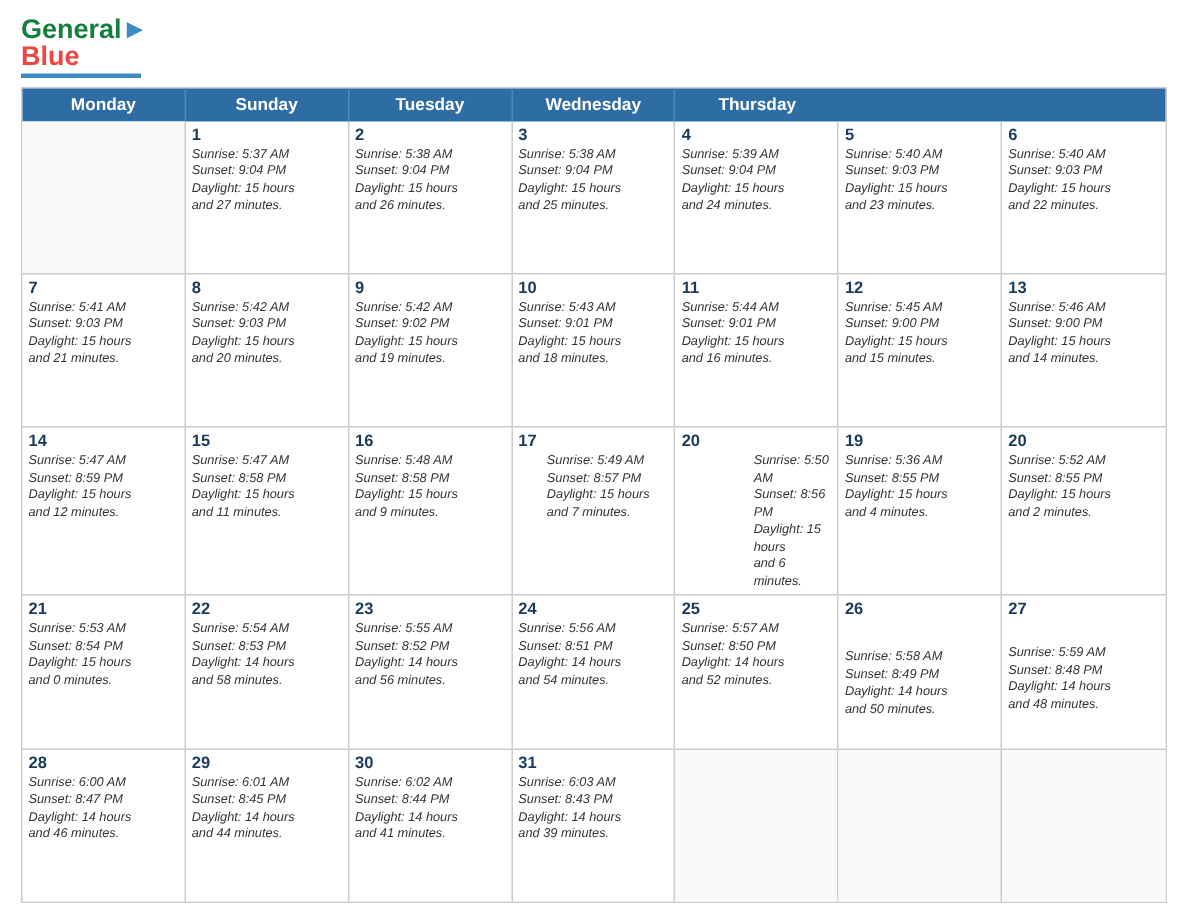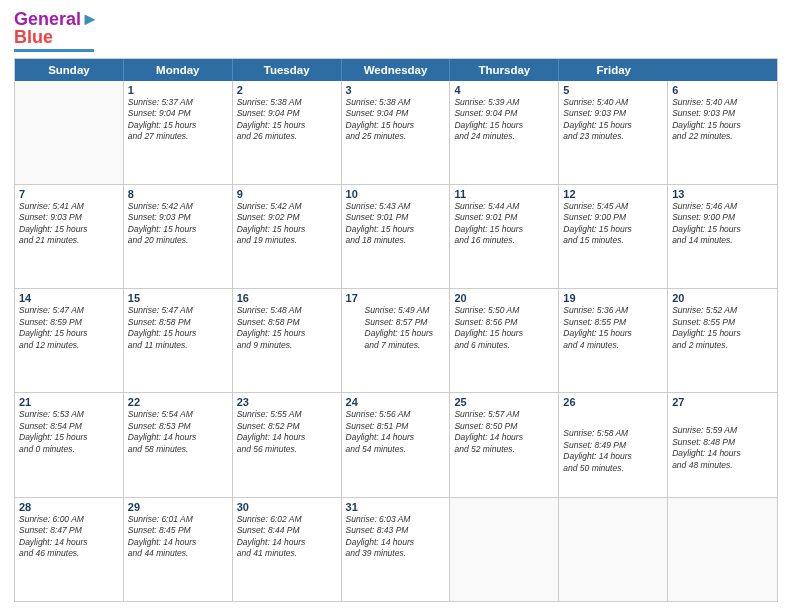--- a/index.html
+++ b/index.html
@@ -114,42 +114,41 @@
     }
   </style>
 </head>
 <body>
 
 <div class="page">
   <div class="header">
     <div class="logo">
       <div style="display:flex;align-items:flex-end;">
         <span class="logo-text">
-          <span style="color:#a21caf;">General</span><span style="color:#3a8cc1;">►</span>
+          <span style="color:#15803d;">General</span><span style="color:#3a8cc1;">►</span>
         </span>
       </div>
       <div style="display:flex;align-items:center;margin-top:-2px;">
         <span class="logo-text" style="color:#ef4444;font-size:18px;">Blue</span>
       </div>
       <div class="logo-line"></div>
     </div>
     <div class="title-block">
       <div class="month-title"></div>
       <div class="subtitle"></div>
     </div>
   </div>
 
   <div class="calendar">
     <div class="cal-header">
-    <div class="cal-header-cell">Sunday</div>
-        <div class="cal-header-cell">Monday</div>
+    <div class="cal-header-cell">Monday</div>
+        <div class="cal-header-cell">Sunday</div>
         <div class="cal-header-cell">Tuesday</div>
         <div class="cal-header-cell">Wednesday</div>
         <div class="cal-header-cell">Thursday</div>
-        <div class="cal-header-cell">Friday</div>
       </div>
     <div class="cal-body">
     <div class="cal-row">
           <div class="cal-cell empty"></div>
           <div class="cal-cell">
             <span class="day-num">1</span>
             <div class="day-info" style="white-space: pre-line;">Sunrise: 5:37 AM
 Sunset: 9:04 PM
 Daylight: 15 hours
 and 27 minutes.</div>
@@ -265,21 +264,21 @@
           </div>
           <div class="cal-cell">
             <span class="day-num">17</span>
             <div class="day-info" style="white-space: pre-line; margin-left: 19px;">Sunrise: 5:49 AM
 Sunset: 8:57 PM
 Daylight: 15 hours
 and 7 minutes.</div>
           </div>
           <div class="cal-cell">
             <span class="day-num">20</span>
-            <div class="day-info" style="white-space: pre-line;">Sunrise: 5:50 AM
+            <div class="day-info" style="white-space: pre-line; margin-left: 48px;">Sunrise: 5:50 AM
 Sunset: 8:56 PM
 Daylight: 15 hours
 and 6 minutes.</div>
           </div>
           <div class="cal-cell">
             <span class="day-num">19</span>
             <div class="day-info" style="white-space: pre-line;">Sunrise: 5:36 AM
 Sunset: 8:55 PM
 Daylight: 15 hours
 and 4 minutes.</div>

